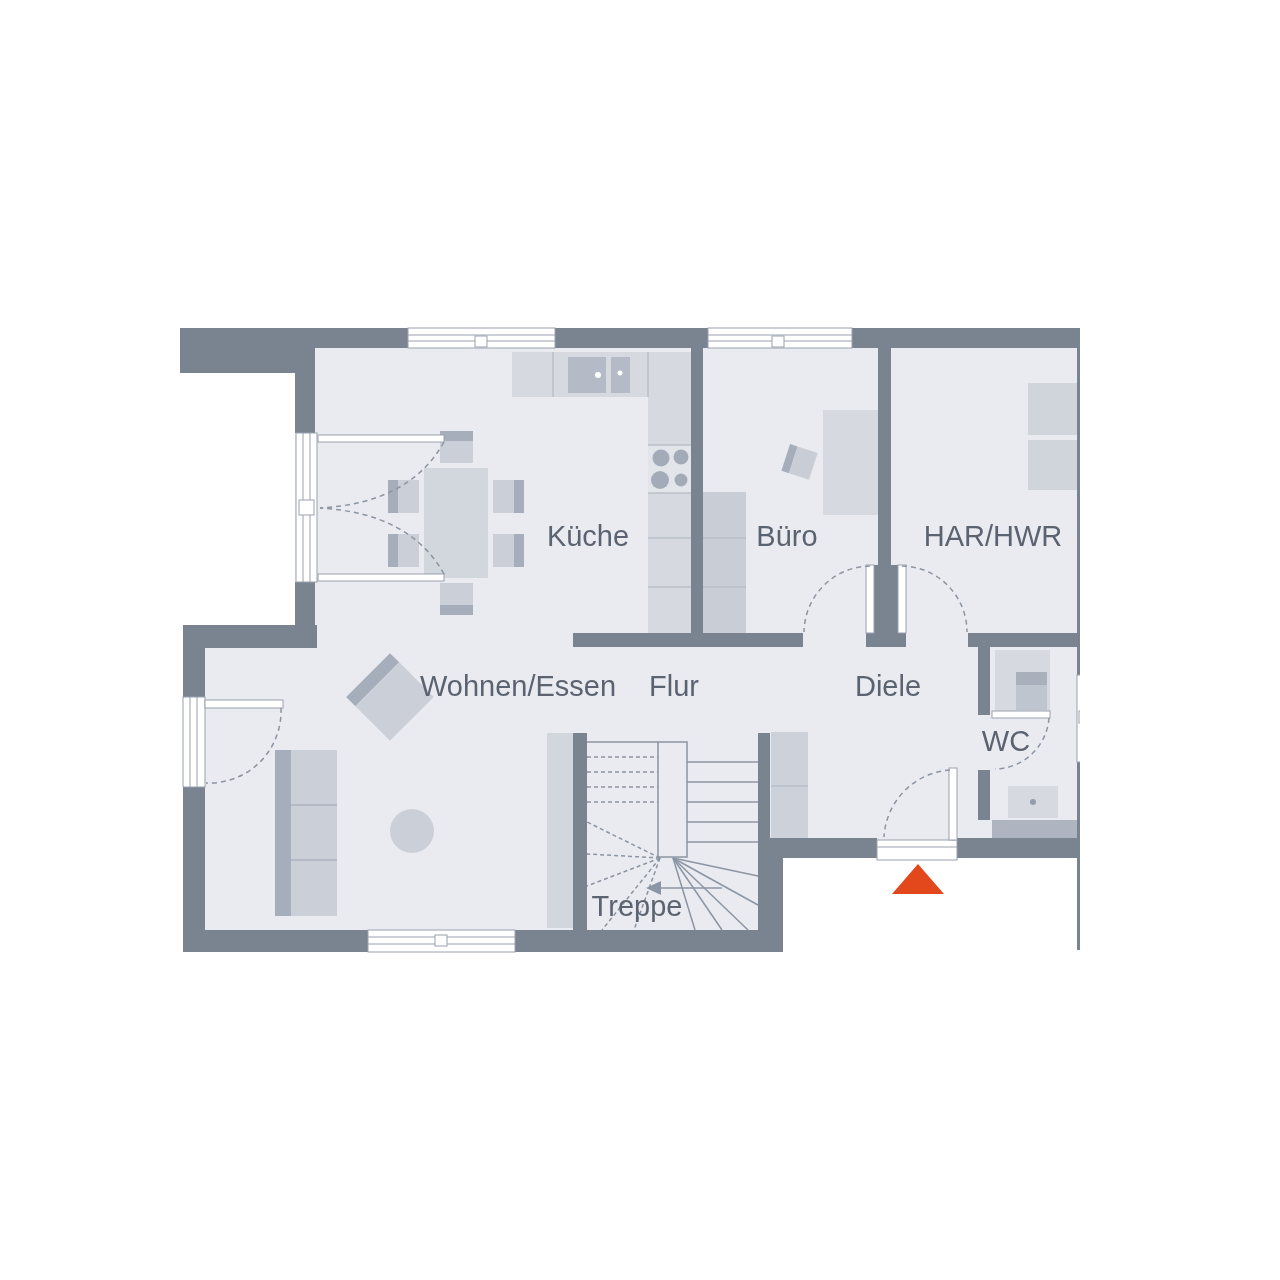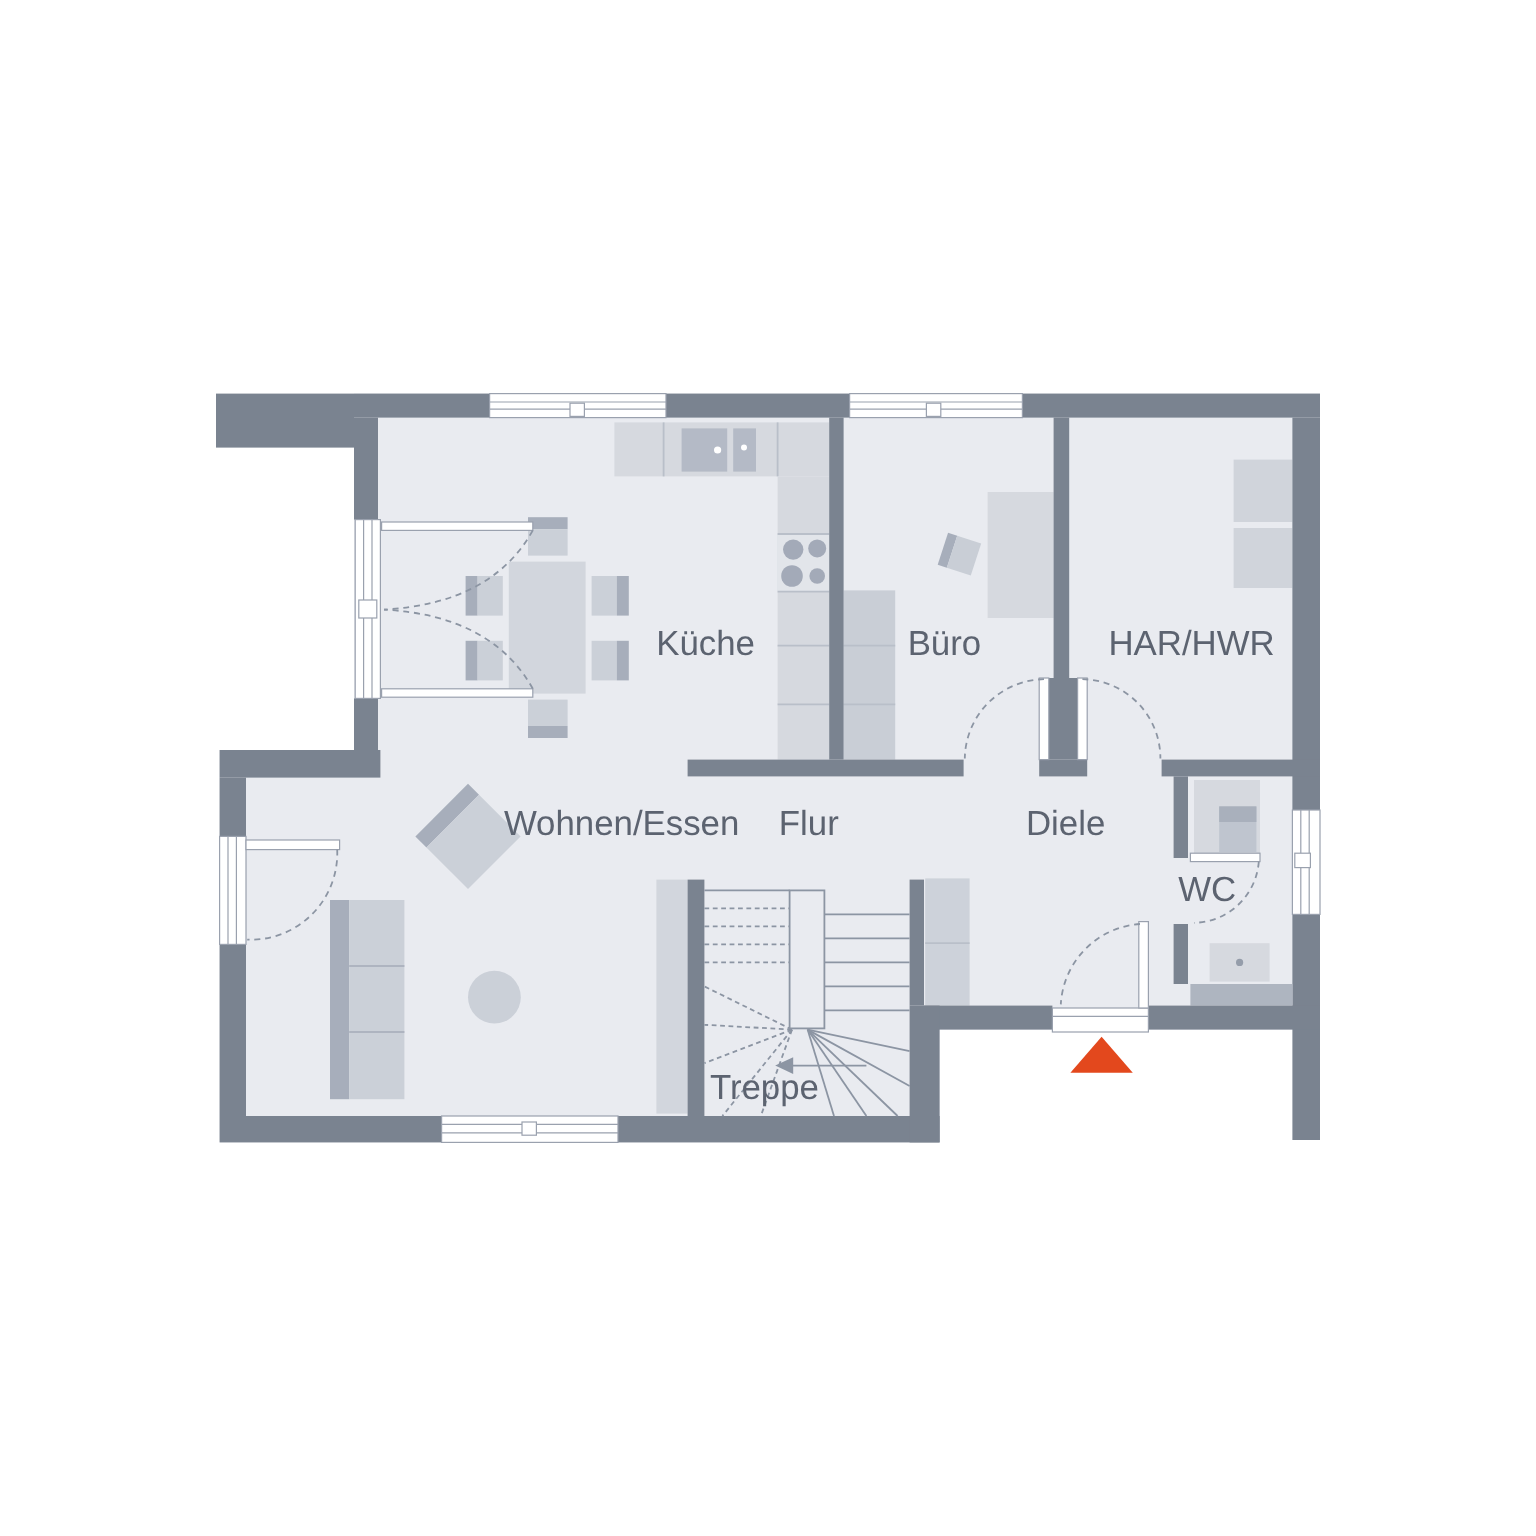--- a/index.html
+++ b/index.html
@@ -1,16 +1,16 @@
 <!DOCTYPE html>
 <html><head>
 <meta charset="utf-8">
 <style>
   html,body{margin:0;padding:0;background:#ffffff;}
-  .page{width:1280px;height:1280px;position:relative;background:#ffffff;overflow:hidden;}
+  .page{width:1080px;height:1280px;position:relative;background:#ffffff;overflow:hidden;}
   svg{display:block;}
   text{font-family:"Liberation Sans","DejaVu Sans",sans-serif;fill:#5C6370;font-size:29px;}
   .wall{fill:#7A8390;}
   .wall-light{fill:#AEB5C0;}
   .floor{fill:#E9EBF0;}
   .win{fill:#ffffff;stroke:#9AA1AE;stroke-width:1;}
   .winline{stroke:#9AA1AE;stroke-width:1;fill:none;}
   .leaf{fill:#ffffff;stroke:#9AA1AE;stroke-width:1;}
   .arc{fill:none;stroke:#8C95A3;stroke-width:1.5;stroke-dasharray:5 4;}
   .fl{fill:#D6D9DF;}

